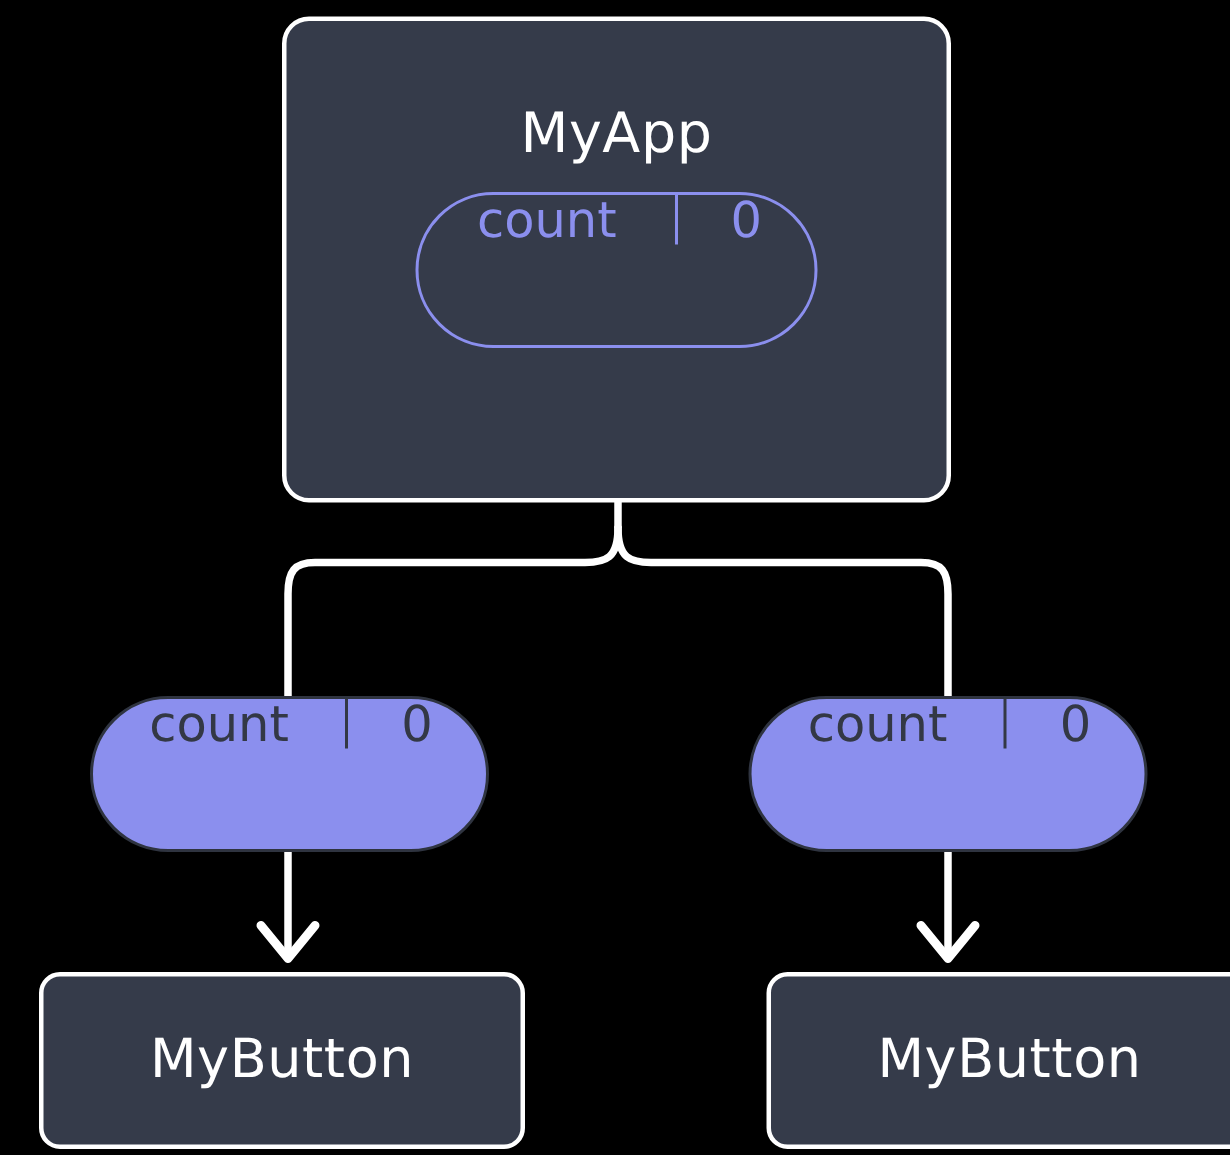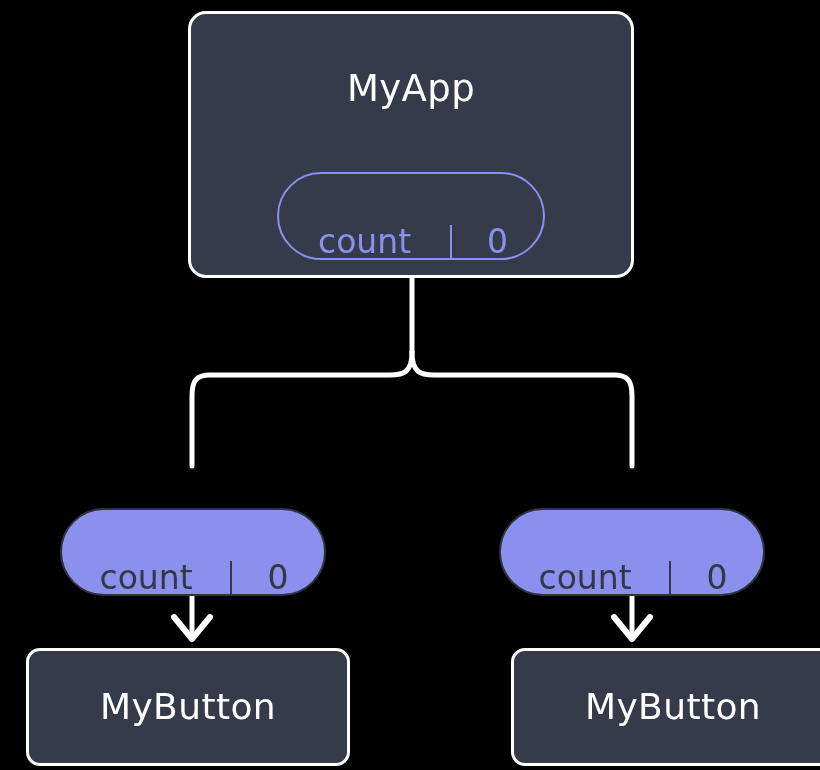--- a/index.html
+++ b/index.html
@@ -50,21 +50,21 @@
     letter-spacing: 0.4px;
     line-height: 1;
     white-space: nowrap;
   }
 
   
   #box-myapp {
     left: 188px;
     top: 11px;
     width: 446px;
-    height: 267px;
+    height: 324px;
     border-radius: 18px;
     justify-content: flex-start;
   }
   #box-myapp .comp-title {
     margin-top: 56px;
   }
 
   
   .box-mybutton {
     top: 648px;
@@ -82,25 +82,24 @@
   }
   .box-mybutton .comp-title {
     font-size: 36px;
   }
 
   
   .pill {
     position: absolute;
     box-sizing: border-box;
     display: flex;
-    align-items: flex-end;
-    height: 88px;
+    align-items: flex-start;
+    height: 104px;
     border-radius: 52px;
     overflow: hidden;
-    margin-top: 44px;
   }
   .pill .pill-key,
   .pill .pill-val {
     display: flex;
     align-items: center;
     justify-content: center;
     font-size: 33px;
     line-height: 1;
     white-space: nowrap;
   }

